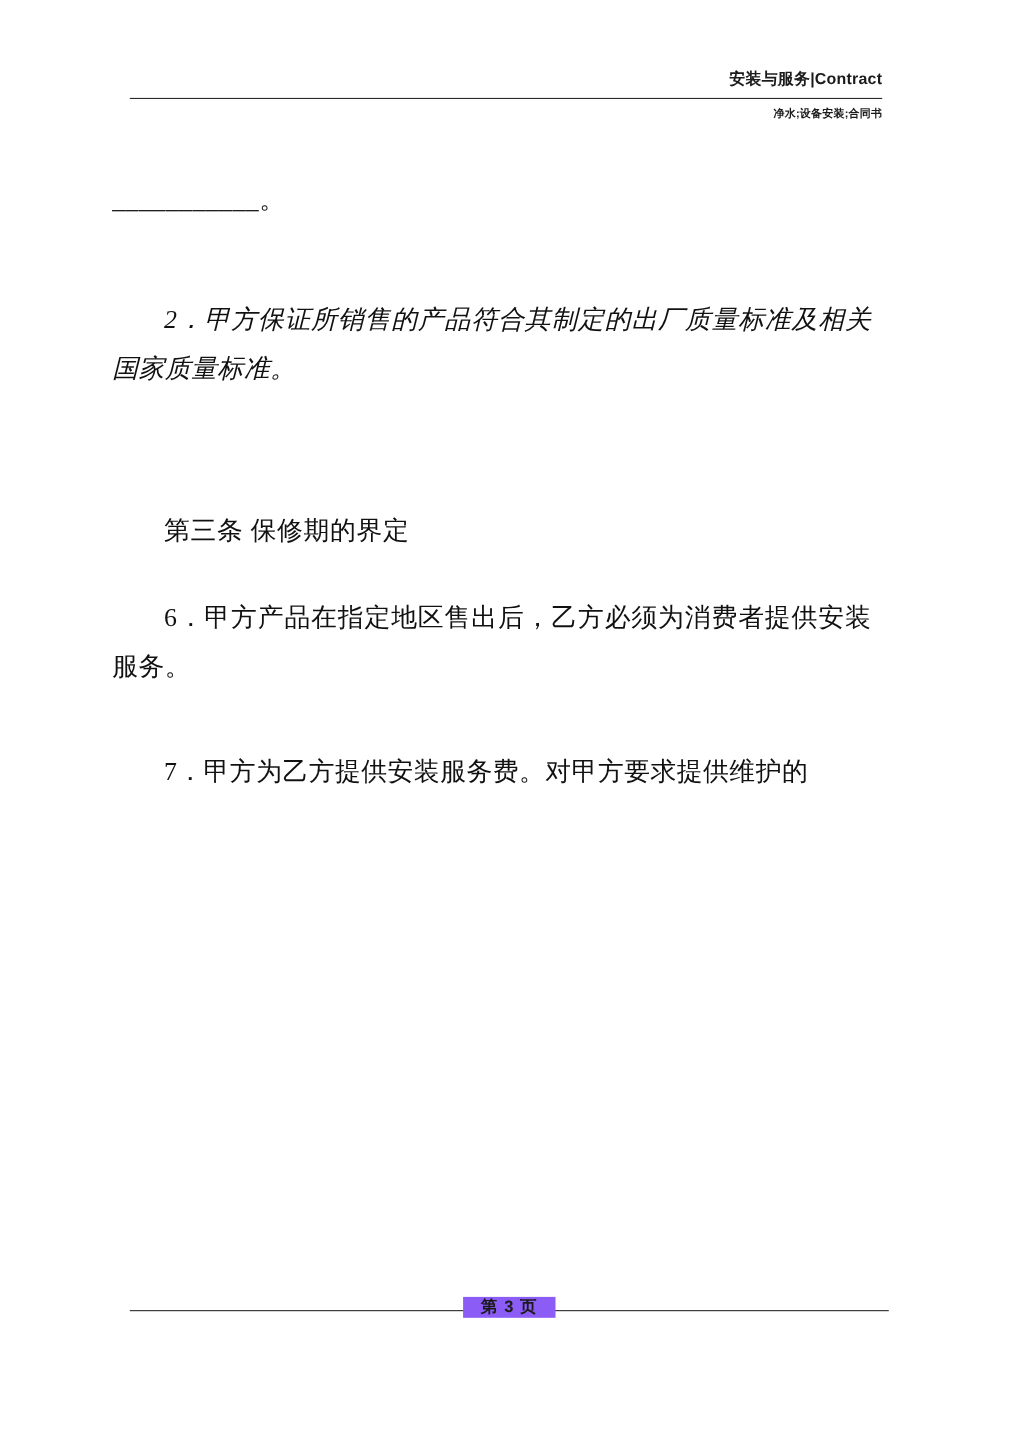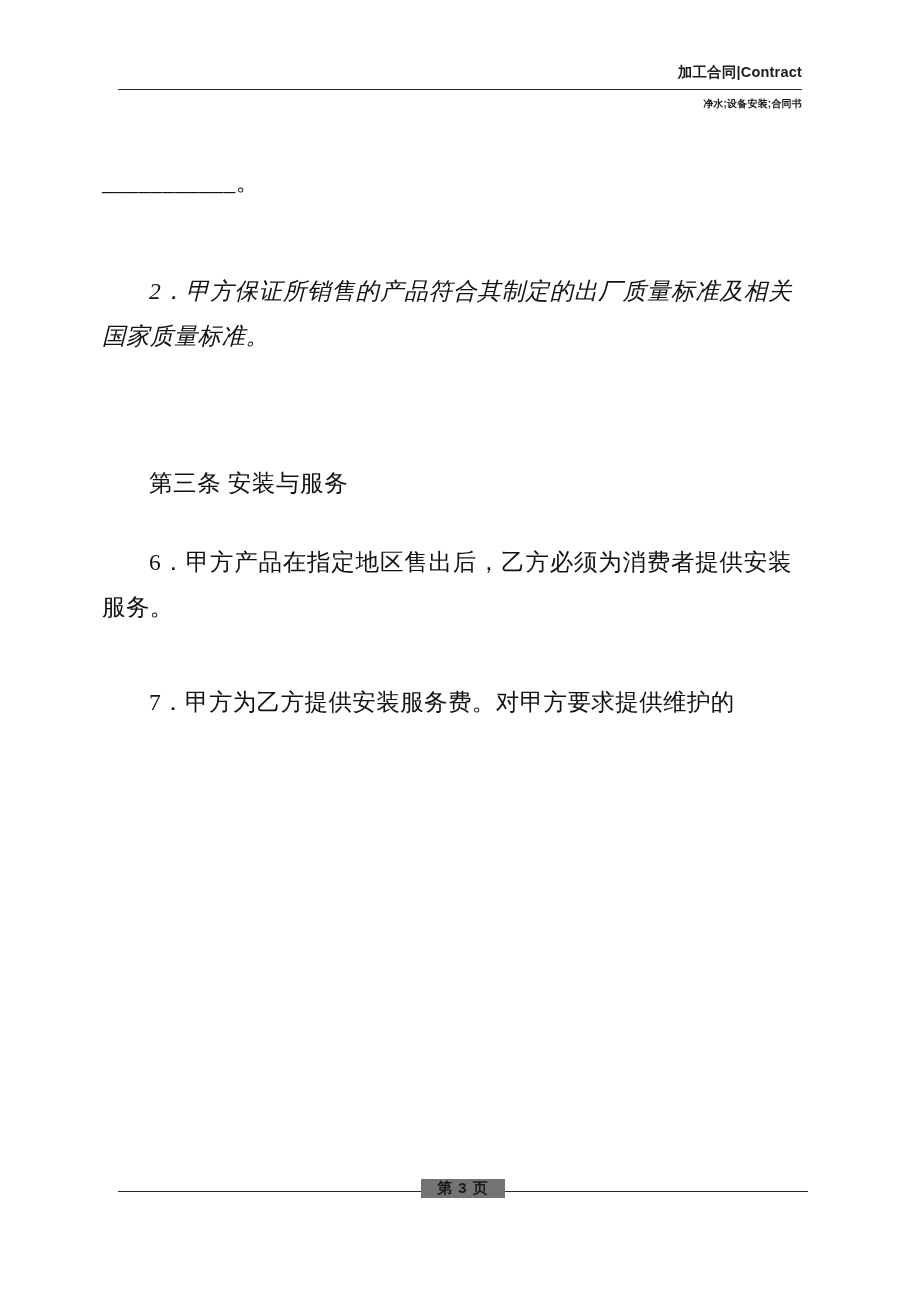--- a/index.html
+++ b/index.html
@@ -107,52 +107,52 @@
     position: relative;
     top: 13px;
   }
   .footer-pagewrap {
     position: relative;
     text-align: center;
   }
   .footer-page {
     display: inline-block;
     position: relative;
-    background: #737373;
+    background: #8b5cf6;
     padding: 0 16px;
     font-family: "Liberation Sans", sans-serif;
     font-size: 15px;
     font-weight: bold;
     color: #1b1b1b;
     letter-spacing: 1px;
   }
 </style>
 </head>
 <body>
 
 <div class="page">
 
   <div class="header">
     <div class="header-lines">
-      <div class="header-title">加工合同|Contract</div>
+      <div class="header-title">安装与服务|Contract</div>
       <div class="header-rule"></div>
       <div class="header-sub">净水;设备安装;合同书</div>
     </div>
   </div>
 
   <div class="content">
 
     <p class="para gap-big">___________。</p>
 
 
     <p class="para indent italicish gap-sec">2．甲方保证所销售的产品符合其制定的出厂质量标准及相关国家质量标准。</p>
 
     <div style="height:54px"></div>
 
-    <p class="heading">第三条  安装与服务</p>
+    <p class="heading">第三条  保修期的界定</p>
 
     <p class="para indent gap-med">6．甲方产品在指定地区售出后，乙方必须为消费者提供安装服务。</p>
 
 
     <p class="para indent">7．甲方为乙方提供安装服务费。对甲方要求提供维护的</p>
 
   </div>
 
   <div class="footer">
     <div class="footer-rule"></div>

